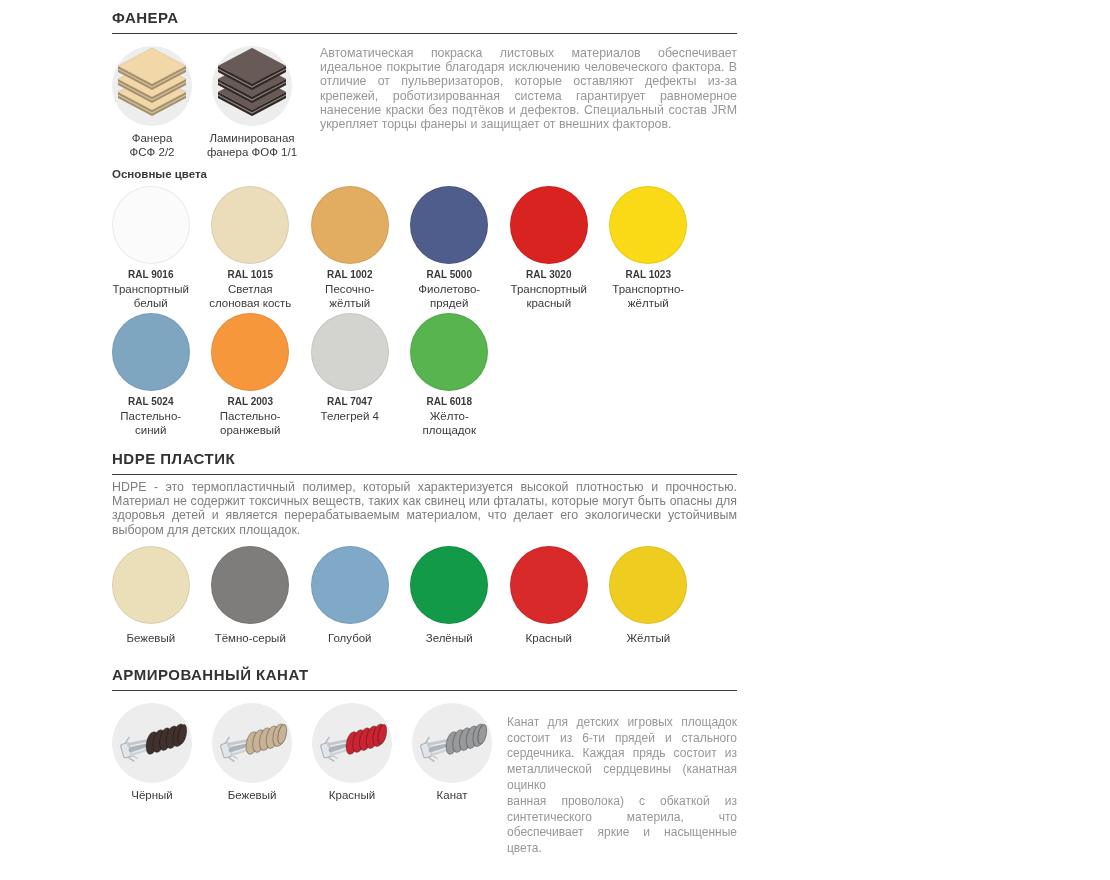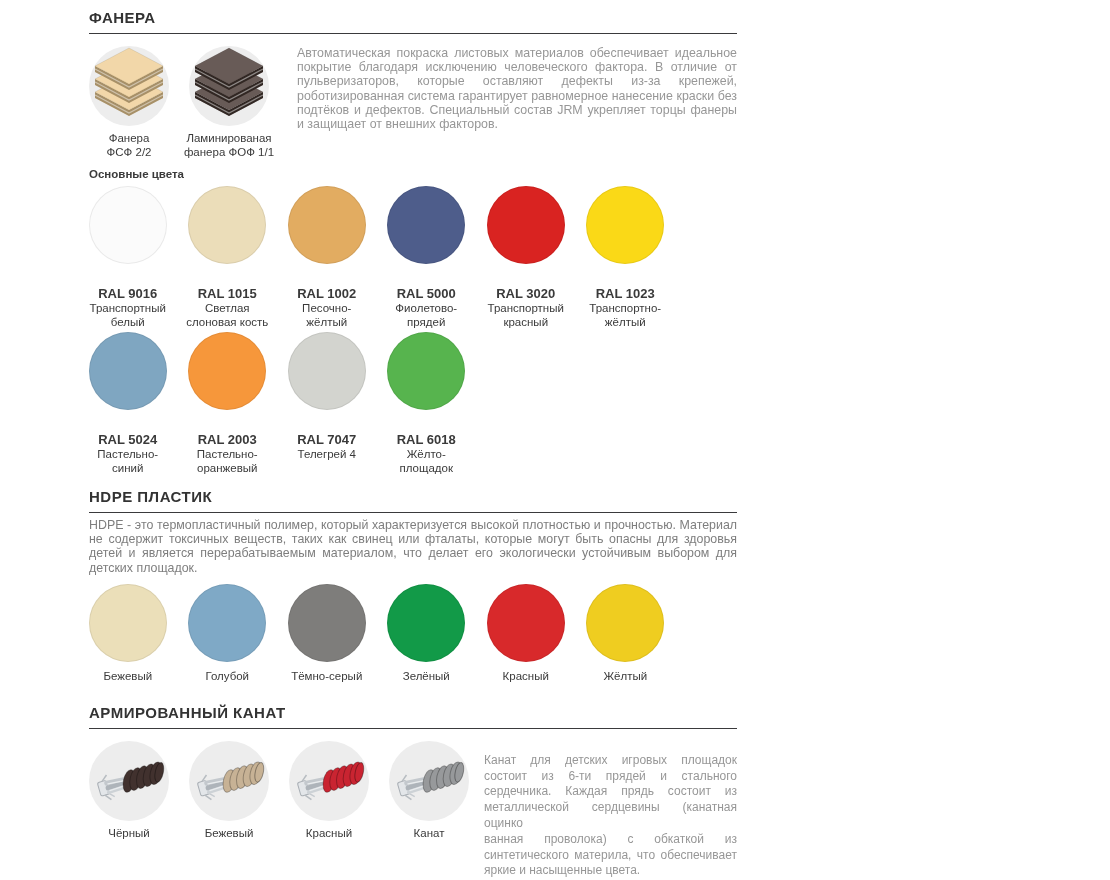--- a/index.html
+++ b/index.html
@@ -1,36 +1,36 @@
 <!DOCTYPE html>
 <html lang="ru"><head>
 <meta charset="utf-8">
 <style>
   html,body{margin:0;padding:0;background:#fff;}
   body{width:1110px;height:880px;overflow:hidden;font-family:"Liberation Sans",sans-serif;color:#3a3a3a;}
-  .page{box-sizing:border-box;width:947px;height:880px;padding:10px 210px 0 89px;position:relative;}
+  .page{box-sizing:border-box;width:947px;height:880px;padding:10px 210px 0 112px;position:relative;}
 
   .section-title{font-size:15px;font-weight:bold;letter-spacing:.5px;color:#333;line-height:16px;margin:0 0 7px 0;}
   .rule{border:none;border-top:1.6px solid #3a3a3c;margin:0;}
 
   .para{font-size:12.4px;line-height:14.2px;color:#979797;text-align:justify;margin:0;}
   .para-dark{color:#7e7e7e;}
 
   .ply-row{display:flex;margin-top:12px;align-items:flex-start;}
   .fig-col{display:flex;flex:none;margin-left:-10px;}
   .figure{width:100px;text-align:center;margin:0;}
   .fig-img{display:block;width:80px;height:80px;margin:0 auto;}
   .fig-caption{margin-top:5px;font-size:11.5px;line-height:14px;color:#3a3a3a;white-space:pre-line;}
   .ply-desc{margin-left:18px;flex:1;}
 
   .group-label{font-size:11.5px;font-weight:bold;color:#3a3a3a;line-height:14px;margin:8px 0 0;}
   .swatch-row{display:flex;margin:5px 0 0 -11px;}
   .swatch{width:99.5px;text-align:center;flex:none;}
   .dot{width:78px;height:78px;border-radius:50%;margin:0 auto;box-shadow:inset 0 0 0 1px rgba(0,0,0,0.07);}
-  .swatch-code{margin-top:23px;font-size:13px;font-weight:bold;line-height:14px;color:#3a3a3a;}
+  .swatch-code{margin-top:4px;font-size:10px;font-weight:bold;line-height:14px;color:#3a3a3a;}
   .swatch-name{font-size:11.5px;line-height:14px;color:#3a3a3a;white-space:pre-line;}
 
   .hdpe-title{margin-top:14px;}
   .hdpe-para{margin-top:5px;}
   .hdpe-row{margin-top:9px;}
 
   .rope-title{margin-top:22px;}
   .rope-row{display:flex;margin-top:12px;align-items:flex-start;}
   .rope-figs{display:flex;flex:none;margin-left:-10px;}
   .rope-para{flex:1;margin-left:5px;font-size:12px;line-height:15.8px;color:#979797;text-align:justify;white-space:pre-line;}
@@ -171,26 +171,26 @@
   <section>
     <h2 class="section-title hdpe-title">HDPE ПЛАСТИК</h2>
     <hr class="rule">
     <p class="para para-dark hdpe-para">HDPE - это термопластичный полимер, который характеризуется высокой плотностью и прочностью. Материал не содержит токсичных веществ, таких как свинец или фталаты, которые могут быть опасны для здоровья детей и является перерабатываемым материалом, что делает его экологически устойчивым выбором для детских площадок.</p>
     <div class="swatch-row hdpe-row">
       <div class="swatch">
         <div class="dot" style="background-color: rgb(235, 223, 185);"></div>
         <div class="swatch-name" style="margin-top:7px">Бежевый</div>
       </div>
       <div class="swatch">
+        <div class="dot" style="background-color: rgb(126, 125, 123);"></div>
+        <div class="swatch-name" style="margin-top:7px">Тёмно-серый</div>
+      </div>
+      <div class="swatch">
         <div class="dot" style="background-color: rgb(127, 169, 198);"></div>
         <div class="swatch-name" style="margin-top:7px">Голубой</div>
-      </div>
-      <div class="swatch">
-        <div class="dot" style="background-color: rgb(126, 125, 123);"></div>
-        <div class="swatch-name" style="margin-top:7px">Тёмно-серый</div>
       </div>
       <div class="swatch">
         <div class="dot" style="background-color: rgb(18, 154, 72);"></div>
         <div class="swatch-name" style="margin-top:7px">Зелёный</div>
       </div>
       <div class="swatch">
         <div class="dot" style="background-color: rgb(216, 41, 43);"></div>
         <div class="swatch-name" style="margin-top:7px">Красный</div>
       </div>
       <div class="swatch">

